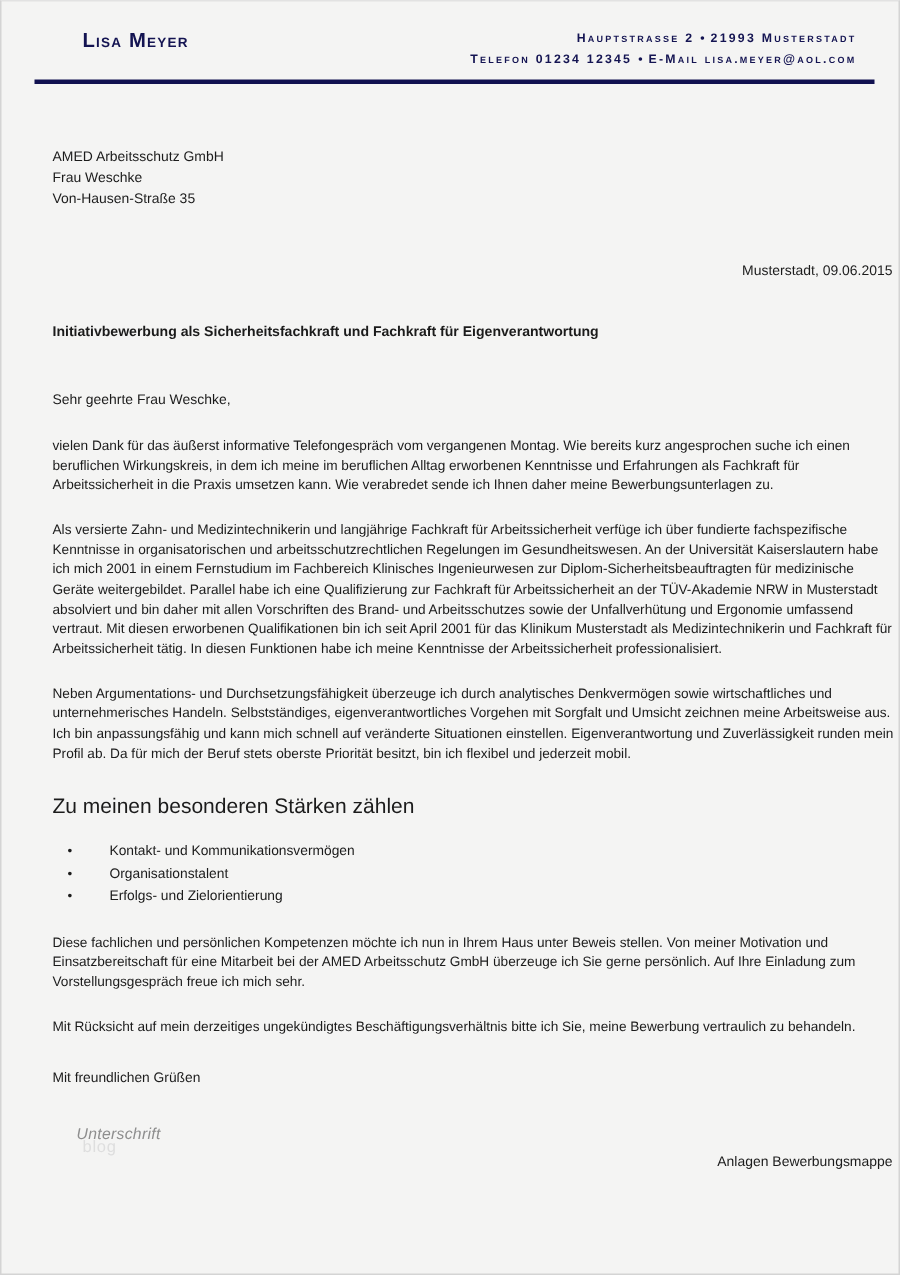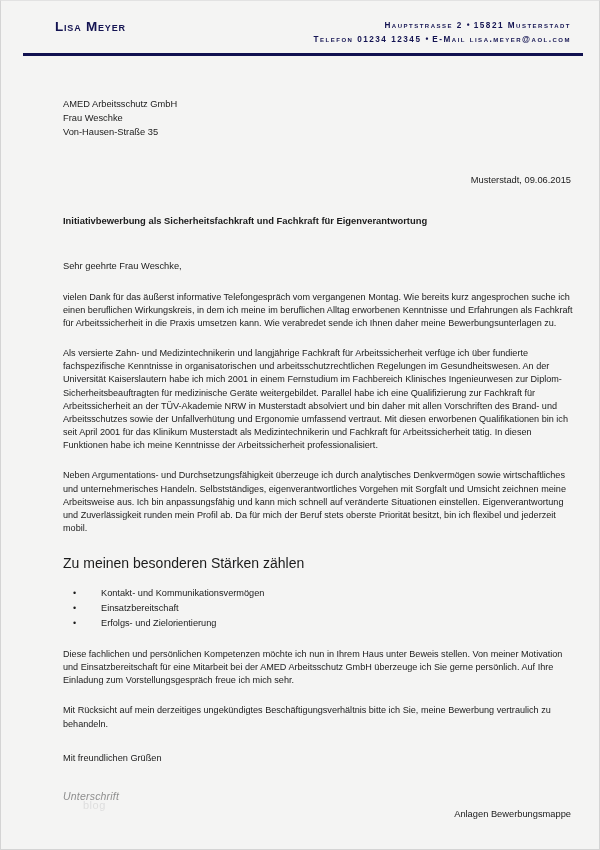--- a/index.html
+++ b/index.html
@@ -64,25 +64,24 @@
     position: absolute;
     left: 22px;
     right: 16px;
     top: 52px;
     height: 3px;
     background: #111150;
   }
 
   
   .letter-body {
-    padding: 0 24px 0 34px;
+    padding: 0 0 0 34px;
     color: #1b1b1b;
     font-size: 9.1px;
     line-height: 1.42;
-    margin-left: 28px;
   }
 
   .recipient {
     margin-top: 50px;
     font-size: 9.3px;
     line-height: 1.5;
   }
   .recipient div { white-space: nowrap; }
 
   .date-line {
@@ -148,21 +147,21 @@
   }
 
   
   .sig-row {
     position: relative;
     margin-top: 24px;
     height: 40px;
   }
   .signature {
     position: absolute;
-    left: 0;
+    left: 16px;
     top: 0;
     color: #8e8e8e;
     font-style: italic;
     font-size: 10.5px;
     letter-spacing: 0.2px;
   }
   .watermark {
     position: absolute;
     left: 20px;
     top: 9px;
@@ -182,21 +181,21 @@
 </style>
 </head>
 <body>
 
 <div class="page">
 
   <div class="letterhead">
     <div class="sender-name">Lisa Meyer</div>
     <div class="contact-block">
       <div>
-        <span>Hauptstrasse 2</span><span class="contact-sep">•</span><span>15821 Musterstadt</span>
+        <span>Hauptstrasse 2</span><span class="contact-sep">•</span><span>21993 Musterstadt</span>
       </div>
       <div>
         <span>Telefon 01234 12345</span><span class="contact-sep">•</span><span>E-Mail lisa.meyer@aol.com</span>
       </div>
     </div>
     <div class="rule"></div>
   </div>
 
   <div class="letter-body">
 
@@ -220,21 +219,21 @@
 
     <div class="strengths-intro">Zu meinen besonderen Stärken zählen</div>
 
     <ul class="strengths">
       <li>
         <span class="bullet">•</span>
         <span>Kontakt- und Kommunikationsvermögen</span>
       </li>
       <li>
         <span class="bullet">•</span>
-        <span>Einsatzbereitschaft</span>
+        <span>Organisationstalent</span>
       </li>
       <li>
         <span class="bullet">•</span>
         <span>Erfolgs- und Zielorientierung</span>
       </li>
     </ul>
 
     <p class="para">Diese fachlichen und persönlichen Kompetenzen möchte ich nun in Ihrem Haus unter Beweis stellen. Von meiner Motivation und Einsatzbereitschaft für eine Mitarbeit bei der AMED Arbeitsschutz GmbH überzeuge ich Sie gerne persönlich. Auf Ihre Einladung zum Vorstellungsgespräch freue ich mich sehr.</p>
     <p class="para">Mit Rücksicht auf mein derzeitiges ungekündigtes Beschäftigungsverhältnis bitte ich Sie, meine Bewerbung vertraulich zu behandeln.</p>
 

